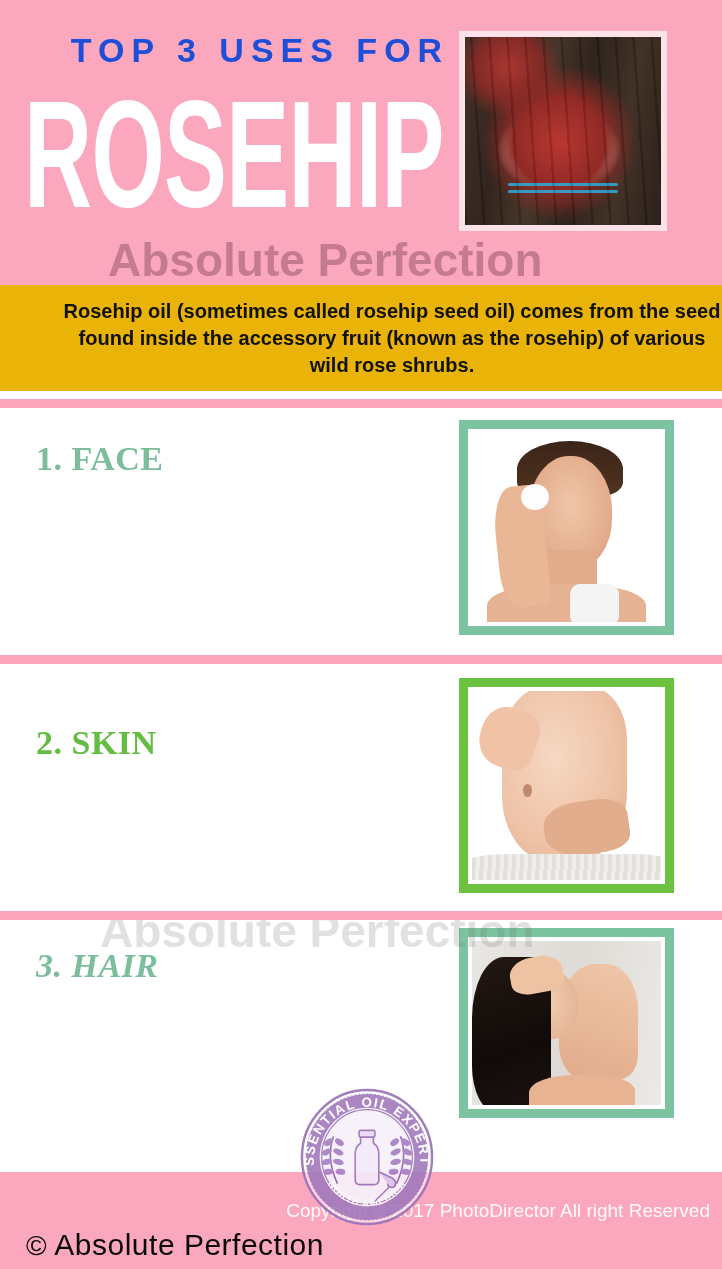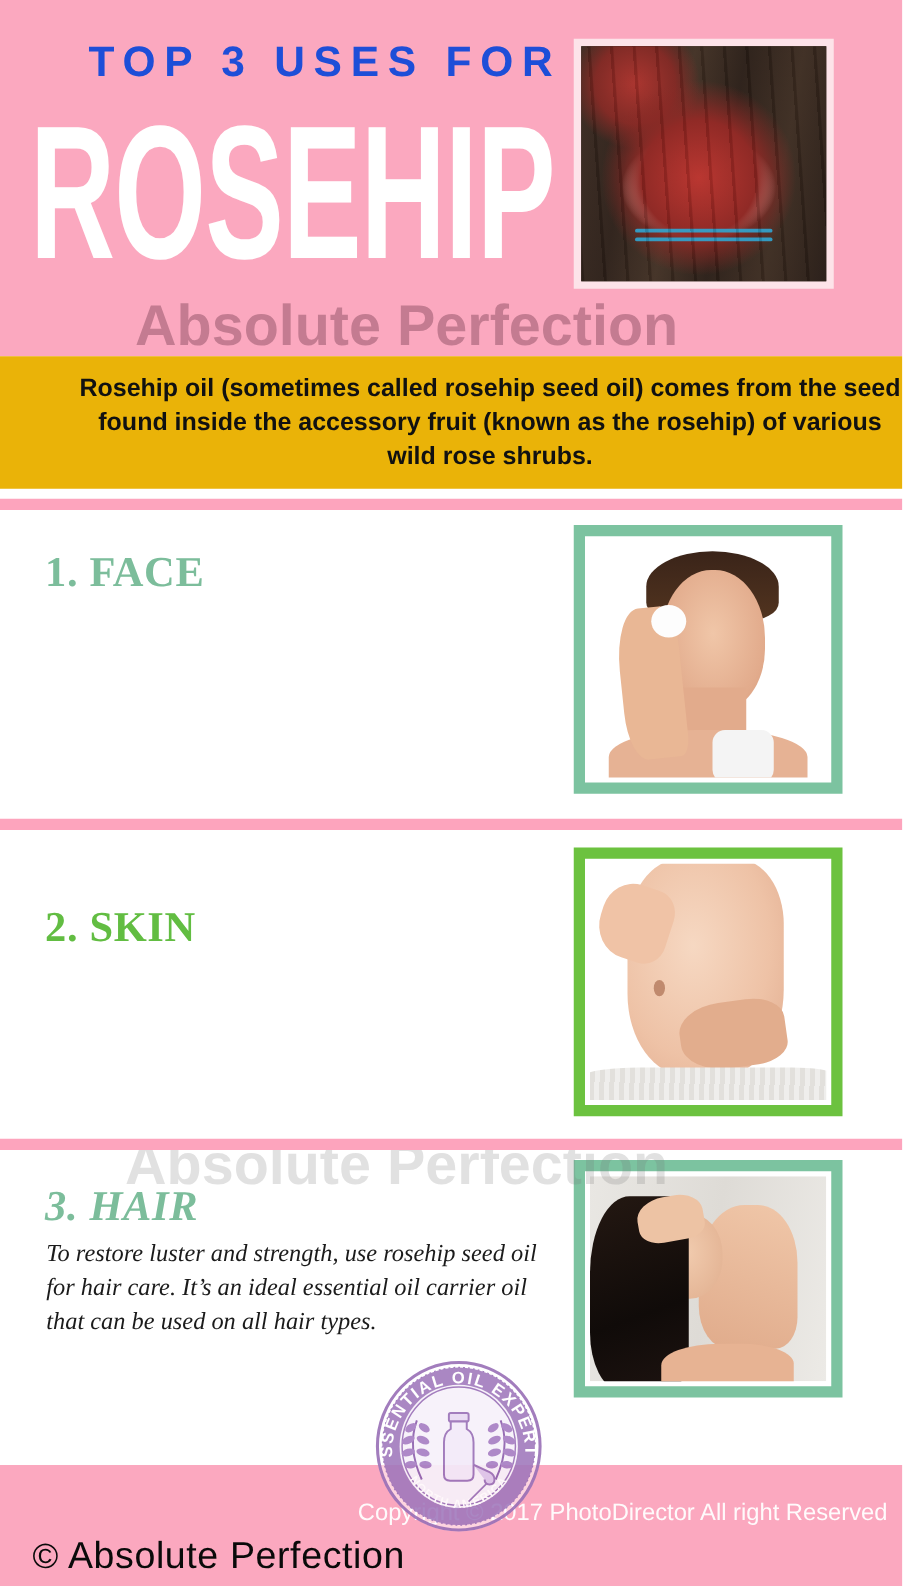--- a/index.html
+++ b/index.html
@@ -431,21 +431,20 @@
       </div>
     </div>
   </div>
 
   <div class="divider d3"></div>
 
   <div class="watermark mid">Absolute Perfection</div>
 
   <div class="section s3">
     <div class="section-heading">3. HAIR</div>
-    <div class="section-body">To restore luster and strength, use rosehip seed oil for hair care. It’s an ideal essential oil carrier oil that can be used on all hair types.</div>
     <div class="photo-frame f3">
       <div class="inner img-hair">
         <div class="bg"></div>
         <div class="armh"></div>
         <div class="headh"></div>
         <div class="locks"></div>
         <div class="handh"></div>
         <div class="shoulderh"></div>
       </div>
     </div>

